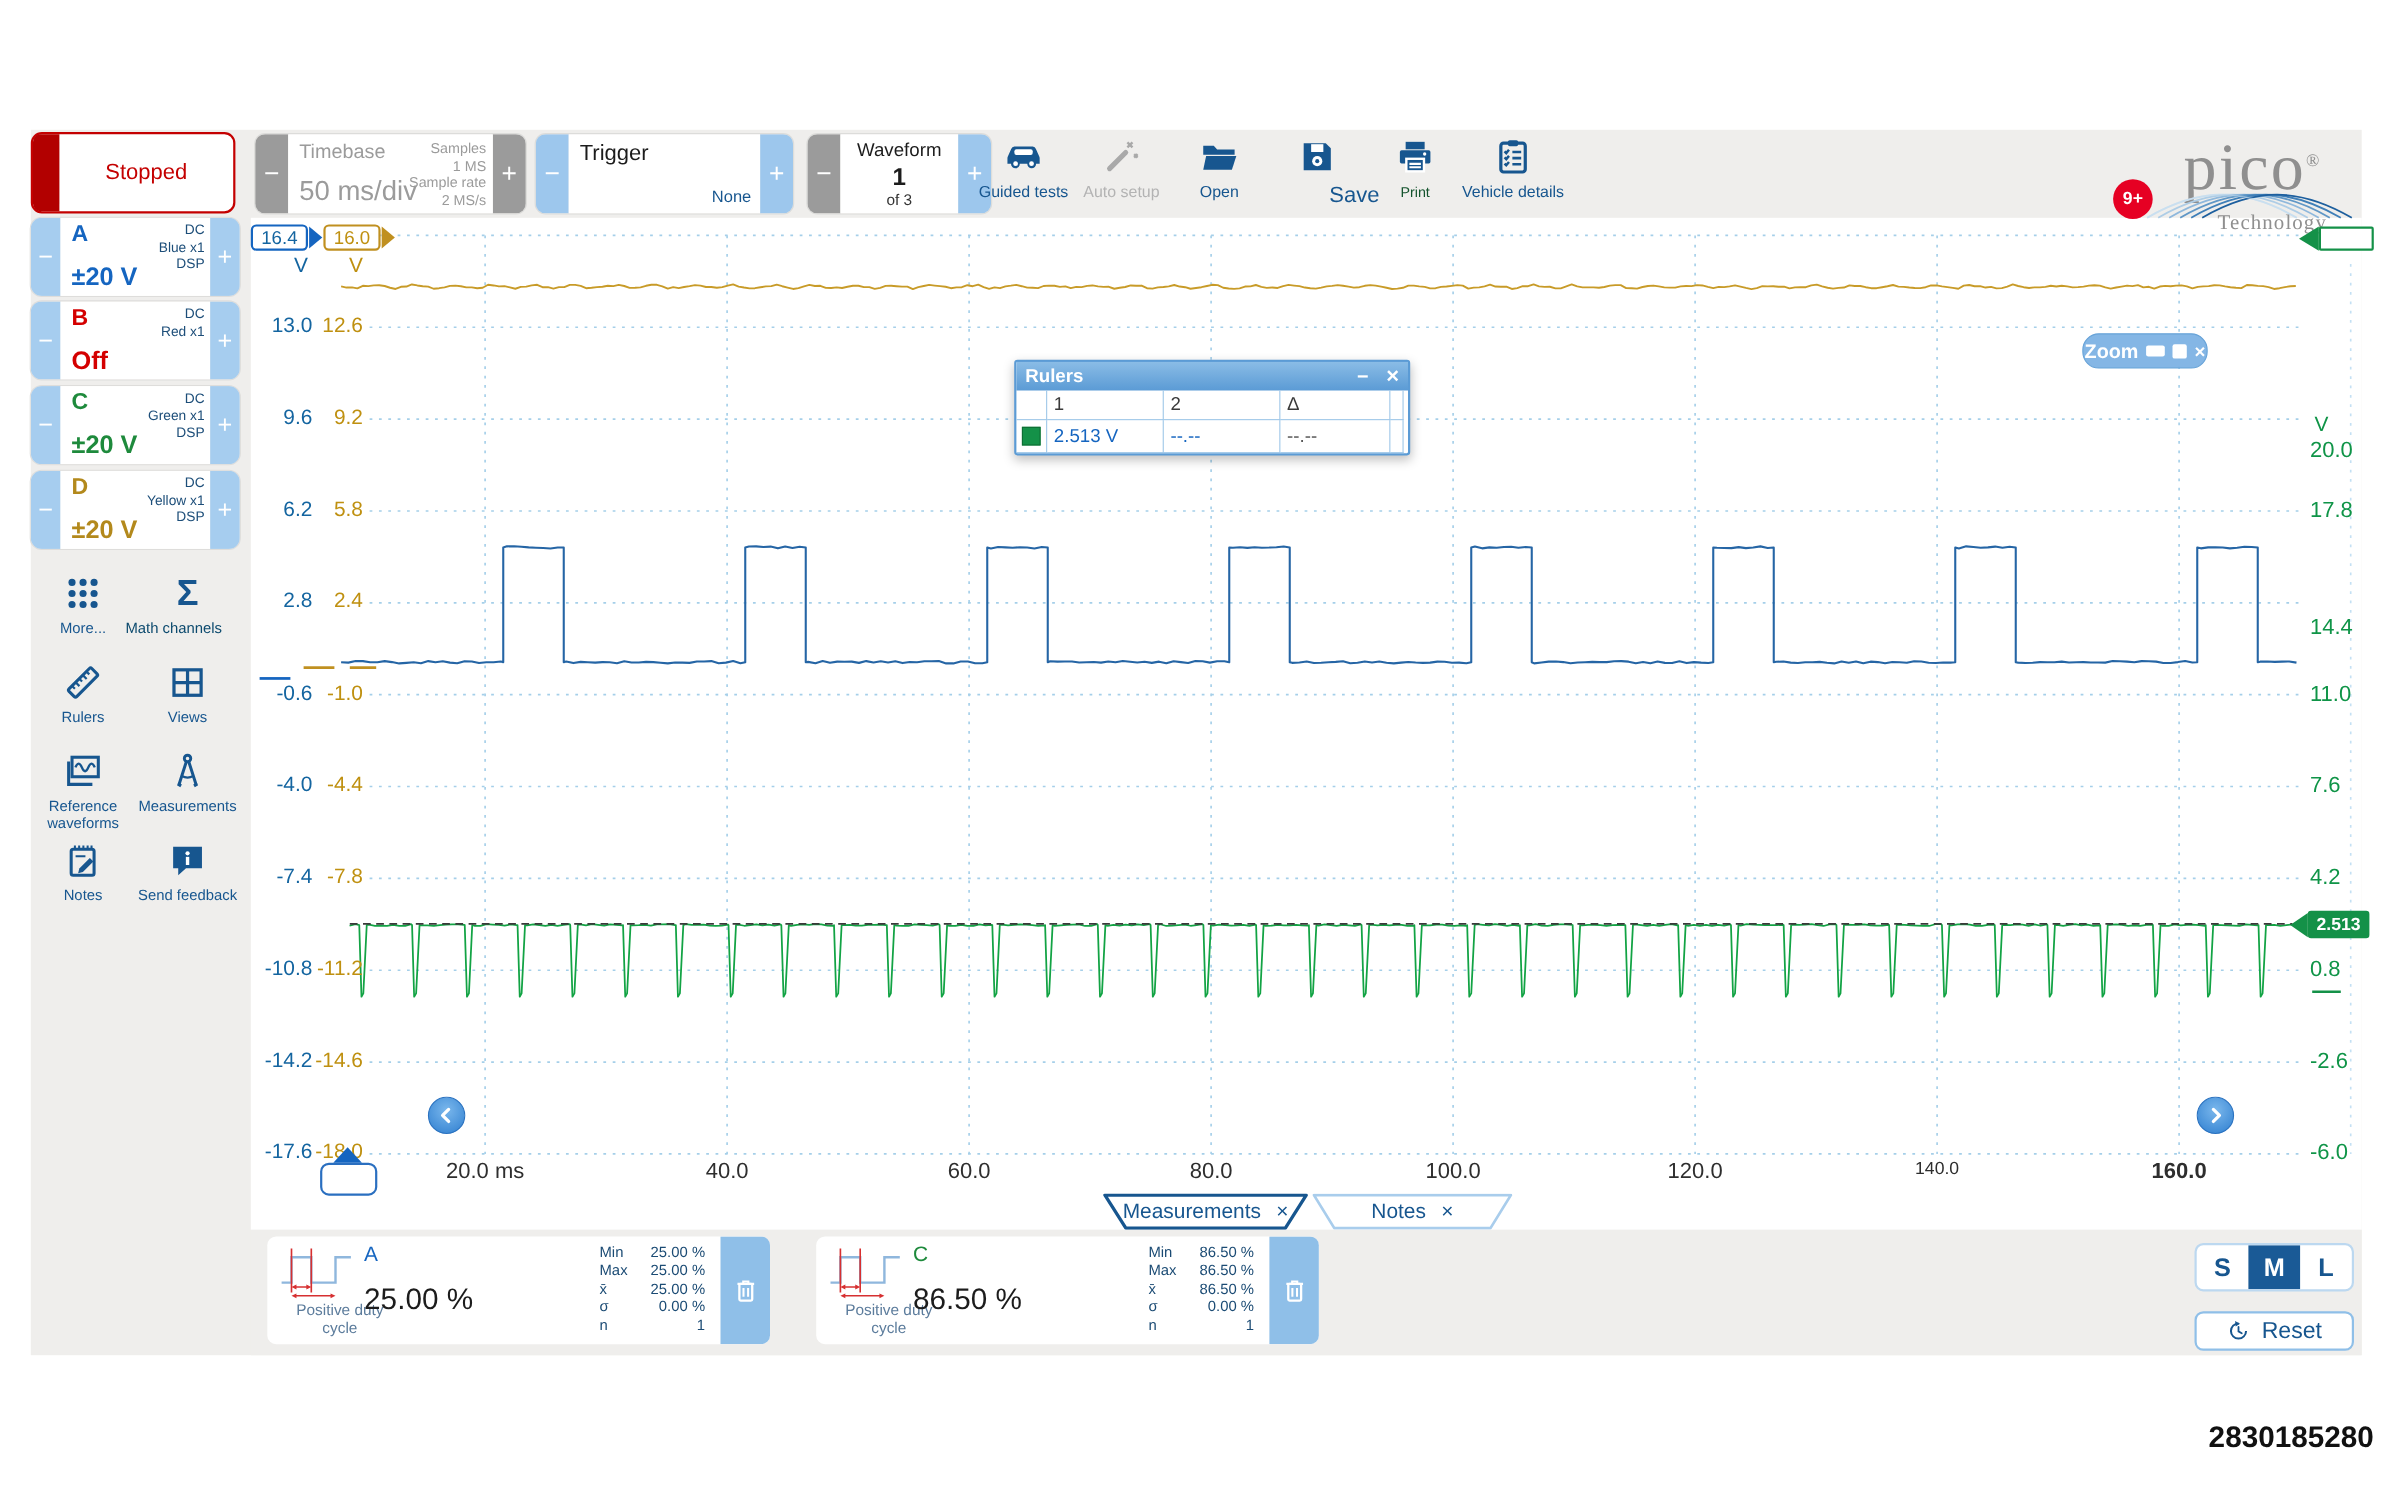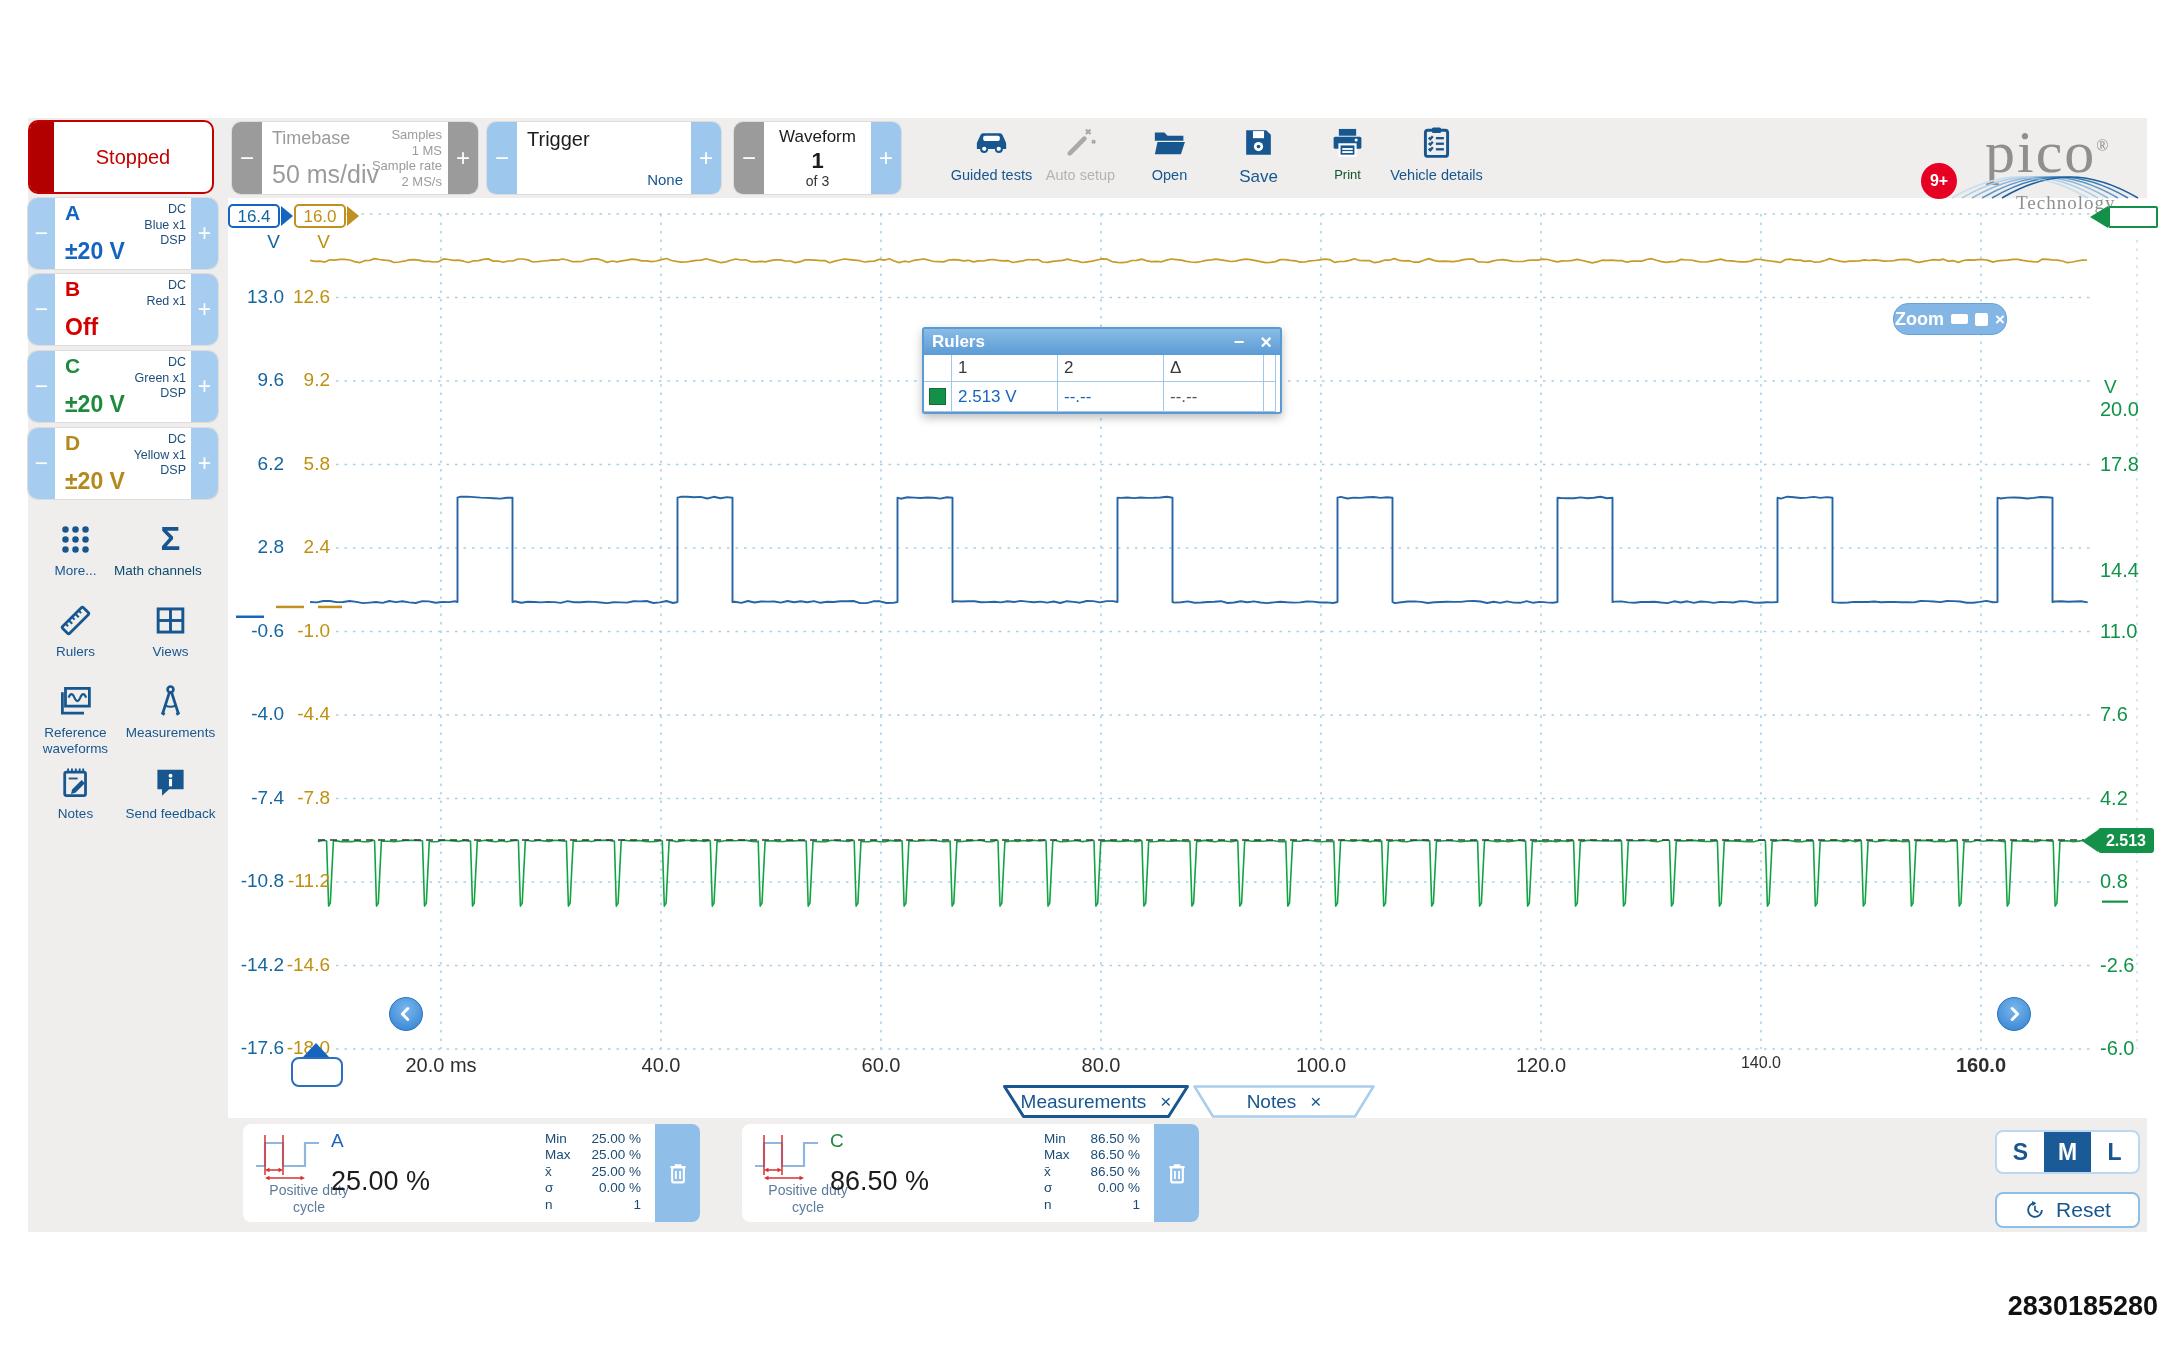--- a/index.html
+++ b/index.html
@@ -71,21 +71,21 @@
   <div class="tbgroup" style="left:734px;top:122px;">
     <div class="pmbtn gray">−</div>
     <div class="tbody" style="width:107px;">
       <div class="abs" style="left:0;top:5px;width:100%;text-align:center;font-size:17px;color:#1c1c1c;">Waveform</div>
       <div class="abs" style="left:0;top:26px;width:100%;text-align:center;font-size:22px;font-weight:600;color:#1c1c1c;">1</div>
       <div class="abs" style="left:0;top:51px;width:100%;text-align:center;font-size:14px;color:#333;">of 3</div>
     </div>
     <div class="pmbtn blue">+</div>
   </div>
 
-  <div class="abs" id="toolbar-actions" style="left:947px;top:120px;width:534px;height:78px;">
+  <div class="abs" id="toolbar-actions" style="left:886px;top:120px;width:534px;height:78px;">
       <div style="position: absolute; left: 0px; top: 0px; width: 89px; height: 76px;">
         <div style="position: absolute; left: 26px; top: 4px; width: 37px; height: 37px;"><svg width="100%" height="100%" viewBox="0 0 24 24" xmlns="http://www.w3.org/2000/svg">
             <path d="M2.5 16.2 v-3.4 q0-.6.3-1.1 l1.9-4.2 Q5.2 6 6.6 6 h10.8 q1.4 0 1.9 1.5 l1.9 4.2 q.3.5.3 1.1 v3.4 h-2.1 a2.6 2.6 0 0 1 -5.2 0 h-4.4 a2.6 2.6 0 0 1 -5.2 0 Z" fill="#17568f"></path>
             <rect x="6.6" y="7.6" width="10.8" height="3.4" rx="1.2" fill="#fff"></rect>
             <circle cx="7.3" cy="16.1" r="1.4" fill="#fff"></circle>
             <circle cx="16.7" cy="16.1" r="1.4" fill="#fff"></circle>
           </svg></div>
         <div style="position: absolute; left: -12px; top: 47px; width: 113px; text-align: center; white-space: nowrap; font-size: 14.5px; color: rgb(23, 86, 143);">Guided tests</div>
       </div>
       <div style="position: absolute; left: 89px; top: 0px; width: 89px; height: 76px;">
@@ -107,21 +107,21 @@
           </svg></div>
         <div style="position: absolute; left: -12px; top: 47px; width: 113px; text-align: center; white-space: nowrap; font-size: 14.5px; color: rgb(23, 86, 143);">Open</div>
       </div>
       <div style="position: absolute; left: 267px; top: 0px; width: 89px; height: 76px;">
         <div style="position: absolute; left: 26px; top: 4px; width: 37px; height: 37px;"><svg width="100%" height="100%" viewBox="0 0 24 24" xmlns="http://www.w3.org/2000/svg">
             <path d="M4 4 h13 l3 3 v13 H4 Z" fill="#17568f"></path>
             <rect x="8.4" y="4.6" width="7.2" height="4.6" fill="#fff"></rect>
             <circle cx="12" cy="14.6" r="3" fill="#fff"></circle>
             <circle cx="12" cy="14.6" r="1.2" fill="#17568f"></circle>
           </svg></div>
-        <div style="position: absolute; left: -12px; top: 47px; width: 113px; text-align: center; white-space: nowrap; font-size: 17px; color: rgb(23, 86, 143);">Save</div>
+        <div style="position: absolute; left: -12px; top: 47px; width: 113px; text-align: right; white-space: nowrap; font-size: 20px; color: rgb(23, 86, 143);">Save</div>
       </div>
       <div style="position: absolute; left: 356px; top: 0px; width: 89px; height: 76px;">
         <div style="position: absolute; left: 26px; top: 4px; width: 37px; height: 37px;"><svg width="100%" height="100%" viewBox="0 0 24 24" xmlns="http://www.w3.org/2000/svg">
             <rect x="6.4" y="3.2" width="11.2" height="4.4" fill="#17568f"></rect>
             <rect x="3" y="8.2" width="18" height="7.8" rx="1" fill="#17568f"></rect>
             <circle cx="17.6" cy="10.4" r="1" fill="#fff"></circle>
             <rect x="6.8" y="13.2" width="10.4" height="7.4" fill="#17568f" stroke="#fff" stroke-width="1.4"></rect>
             <line x1="8.6" y1="16.2" x2="15.4" y2="16.2" stroke="#fff" stroke-width="1.2"></line>
             <line x1="8.6" y1="18.2" x2="15.4" y2="18.2" stroke="#fff" stroke-width="1.2"></line>
           </svg></div>

